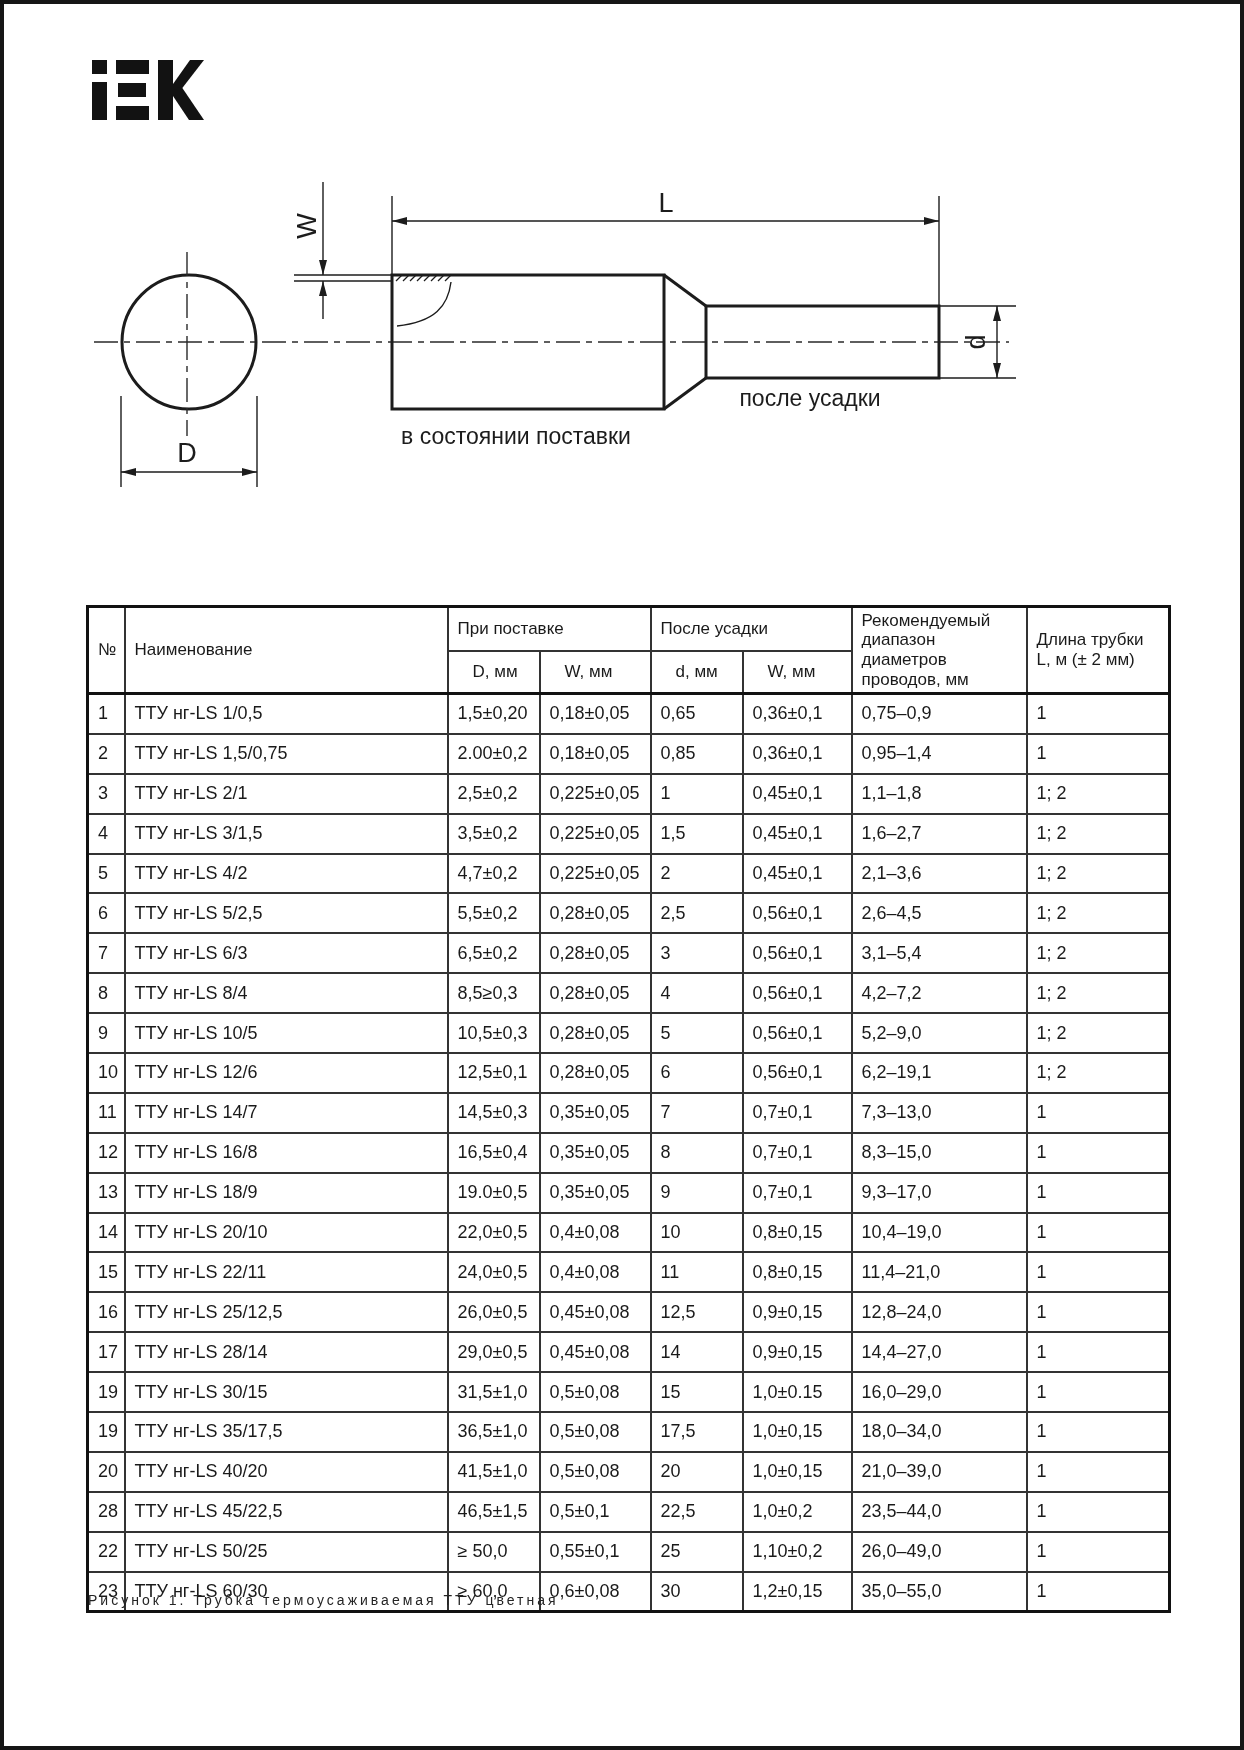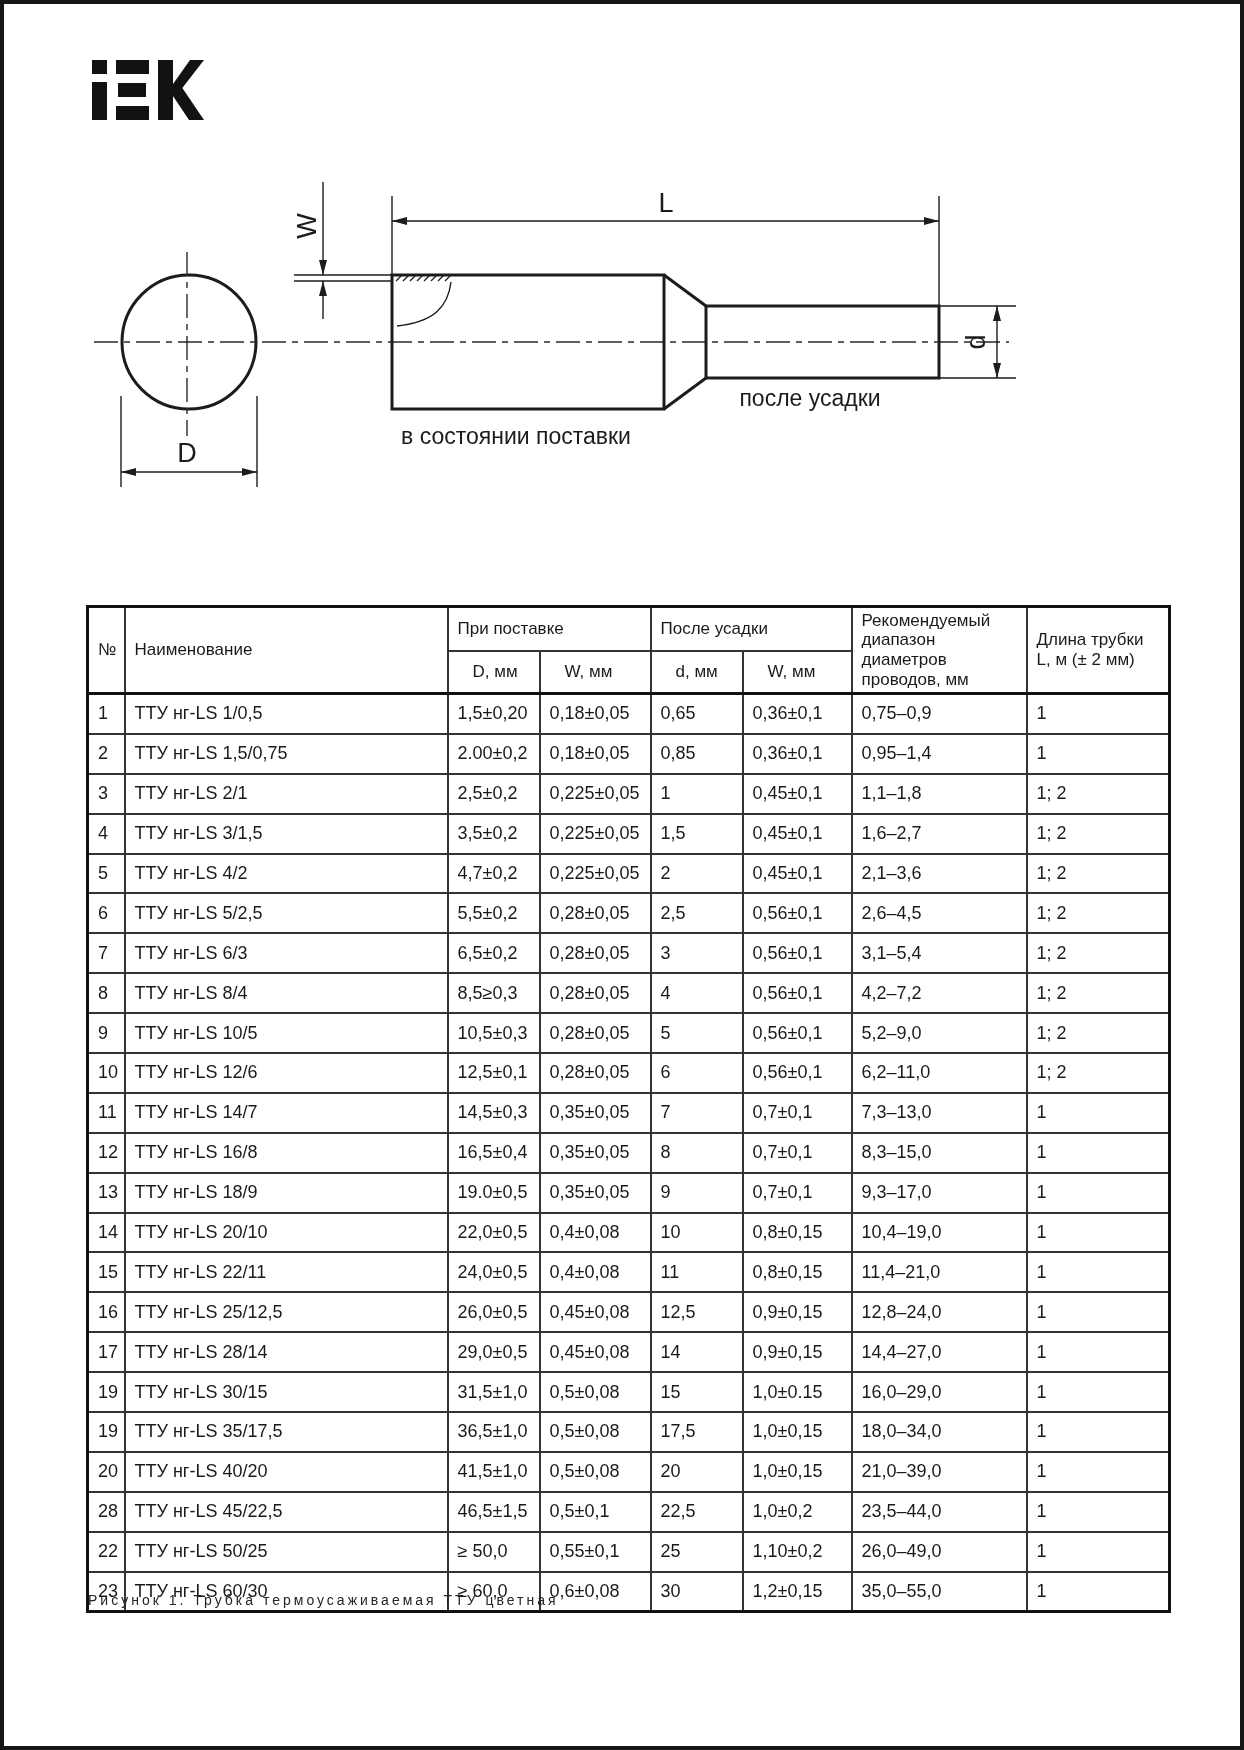--- a/index.html
+++ b/index.html
@@ -249,21 +249,21 @@
           <td>5,2–9,0</td>
           <td>1; 2</td>
         </tr>
         <tr>
           <td class="c-num">10</td>
           <td>ТТУ нг-LS 12/6</td>
           <td>12,5±0,1</td>
           <td>0,28±0,05</td>
           <td>6</td>
           <td>0,56±0,1</td>
-          <td>6,2–11,0</td>
+          <td>6,2–19,1</td>
           <td>1; 2</td>
         </tr>
         <tr>
           <td class="c-num">11</td>
           <td>ТТУ нг-LS 14/7</td>
           <td>14,5±0,3</td>
           <td>0,35±0,05</td>
           <td>7</td>
           <td>0,7±0,1</td>
           <td>7,3–13,0</td>

